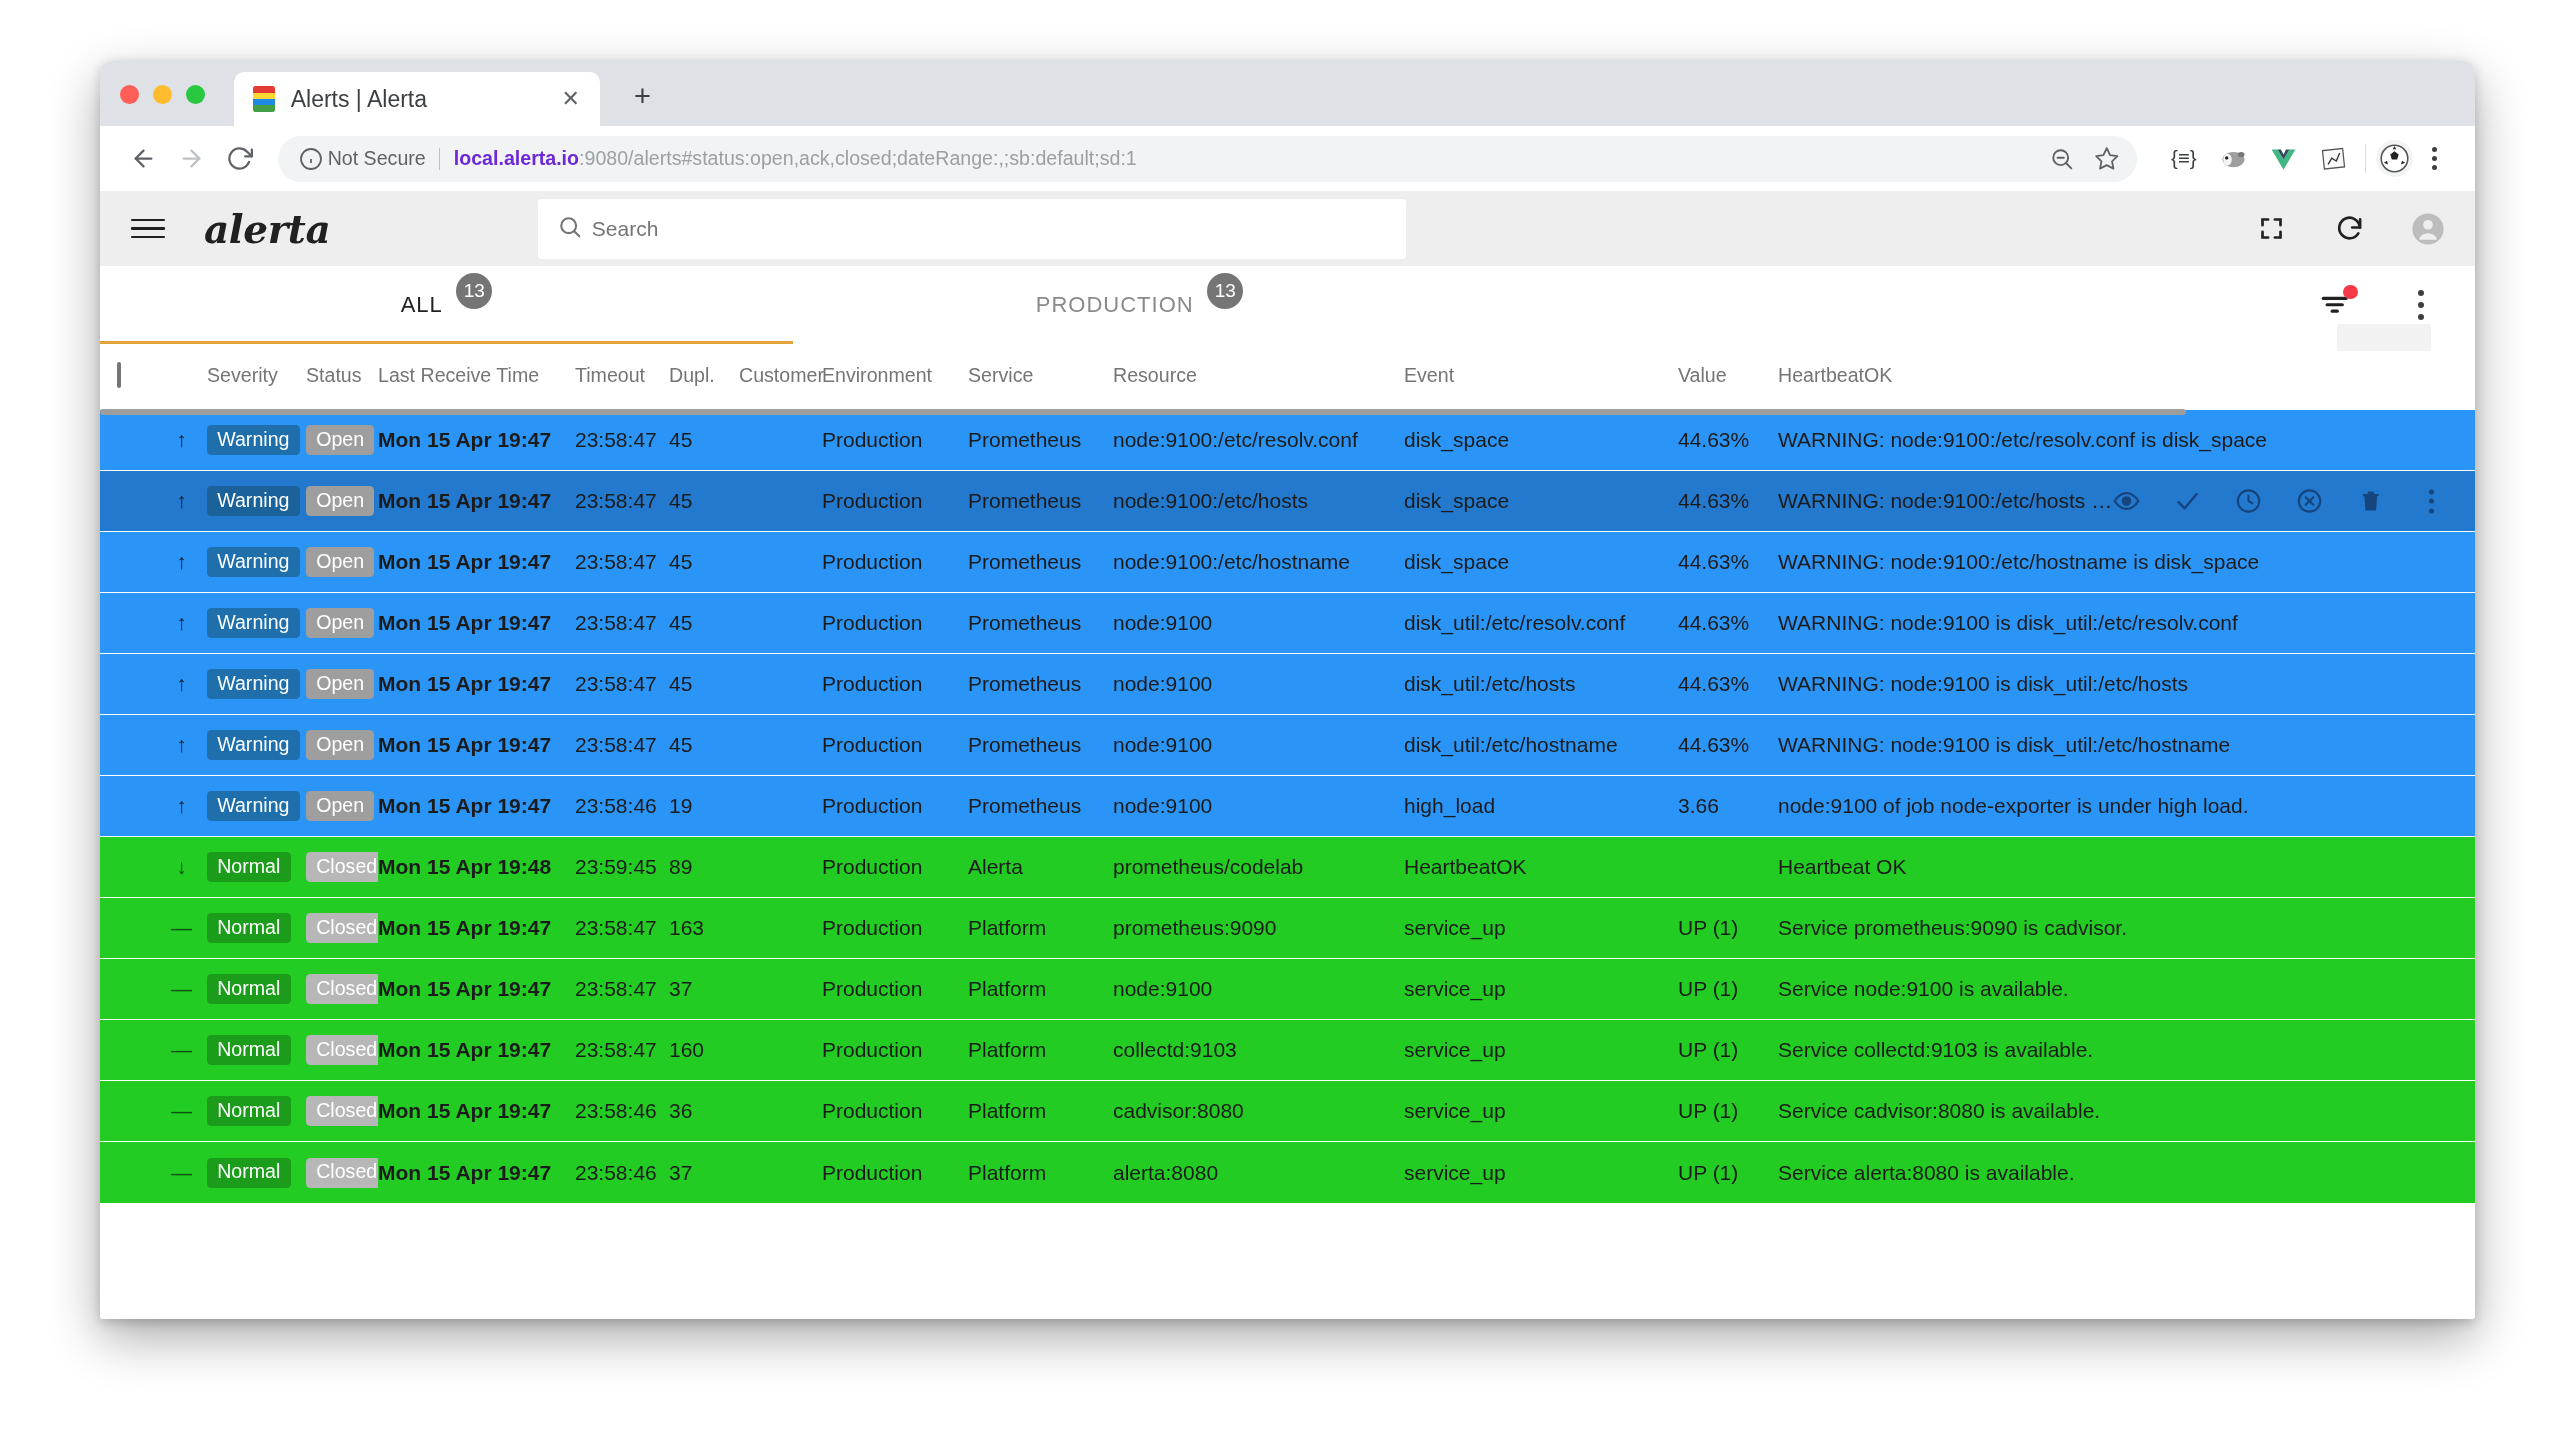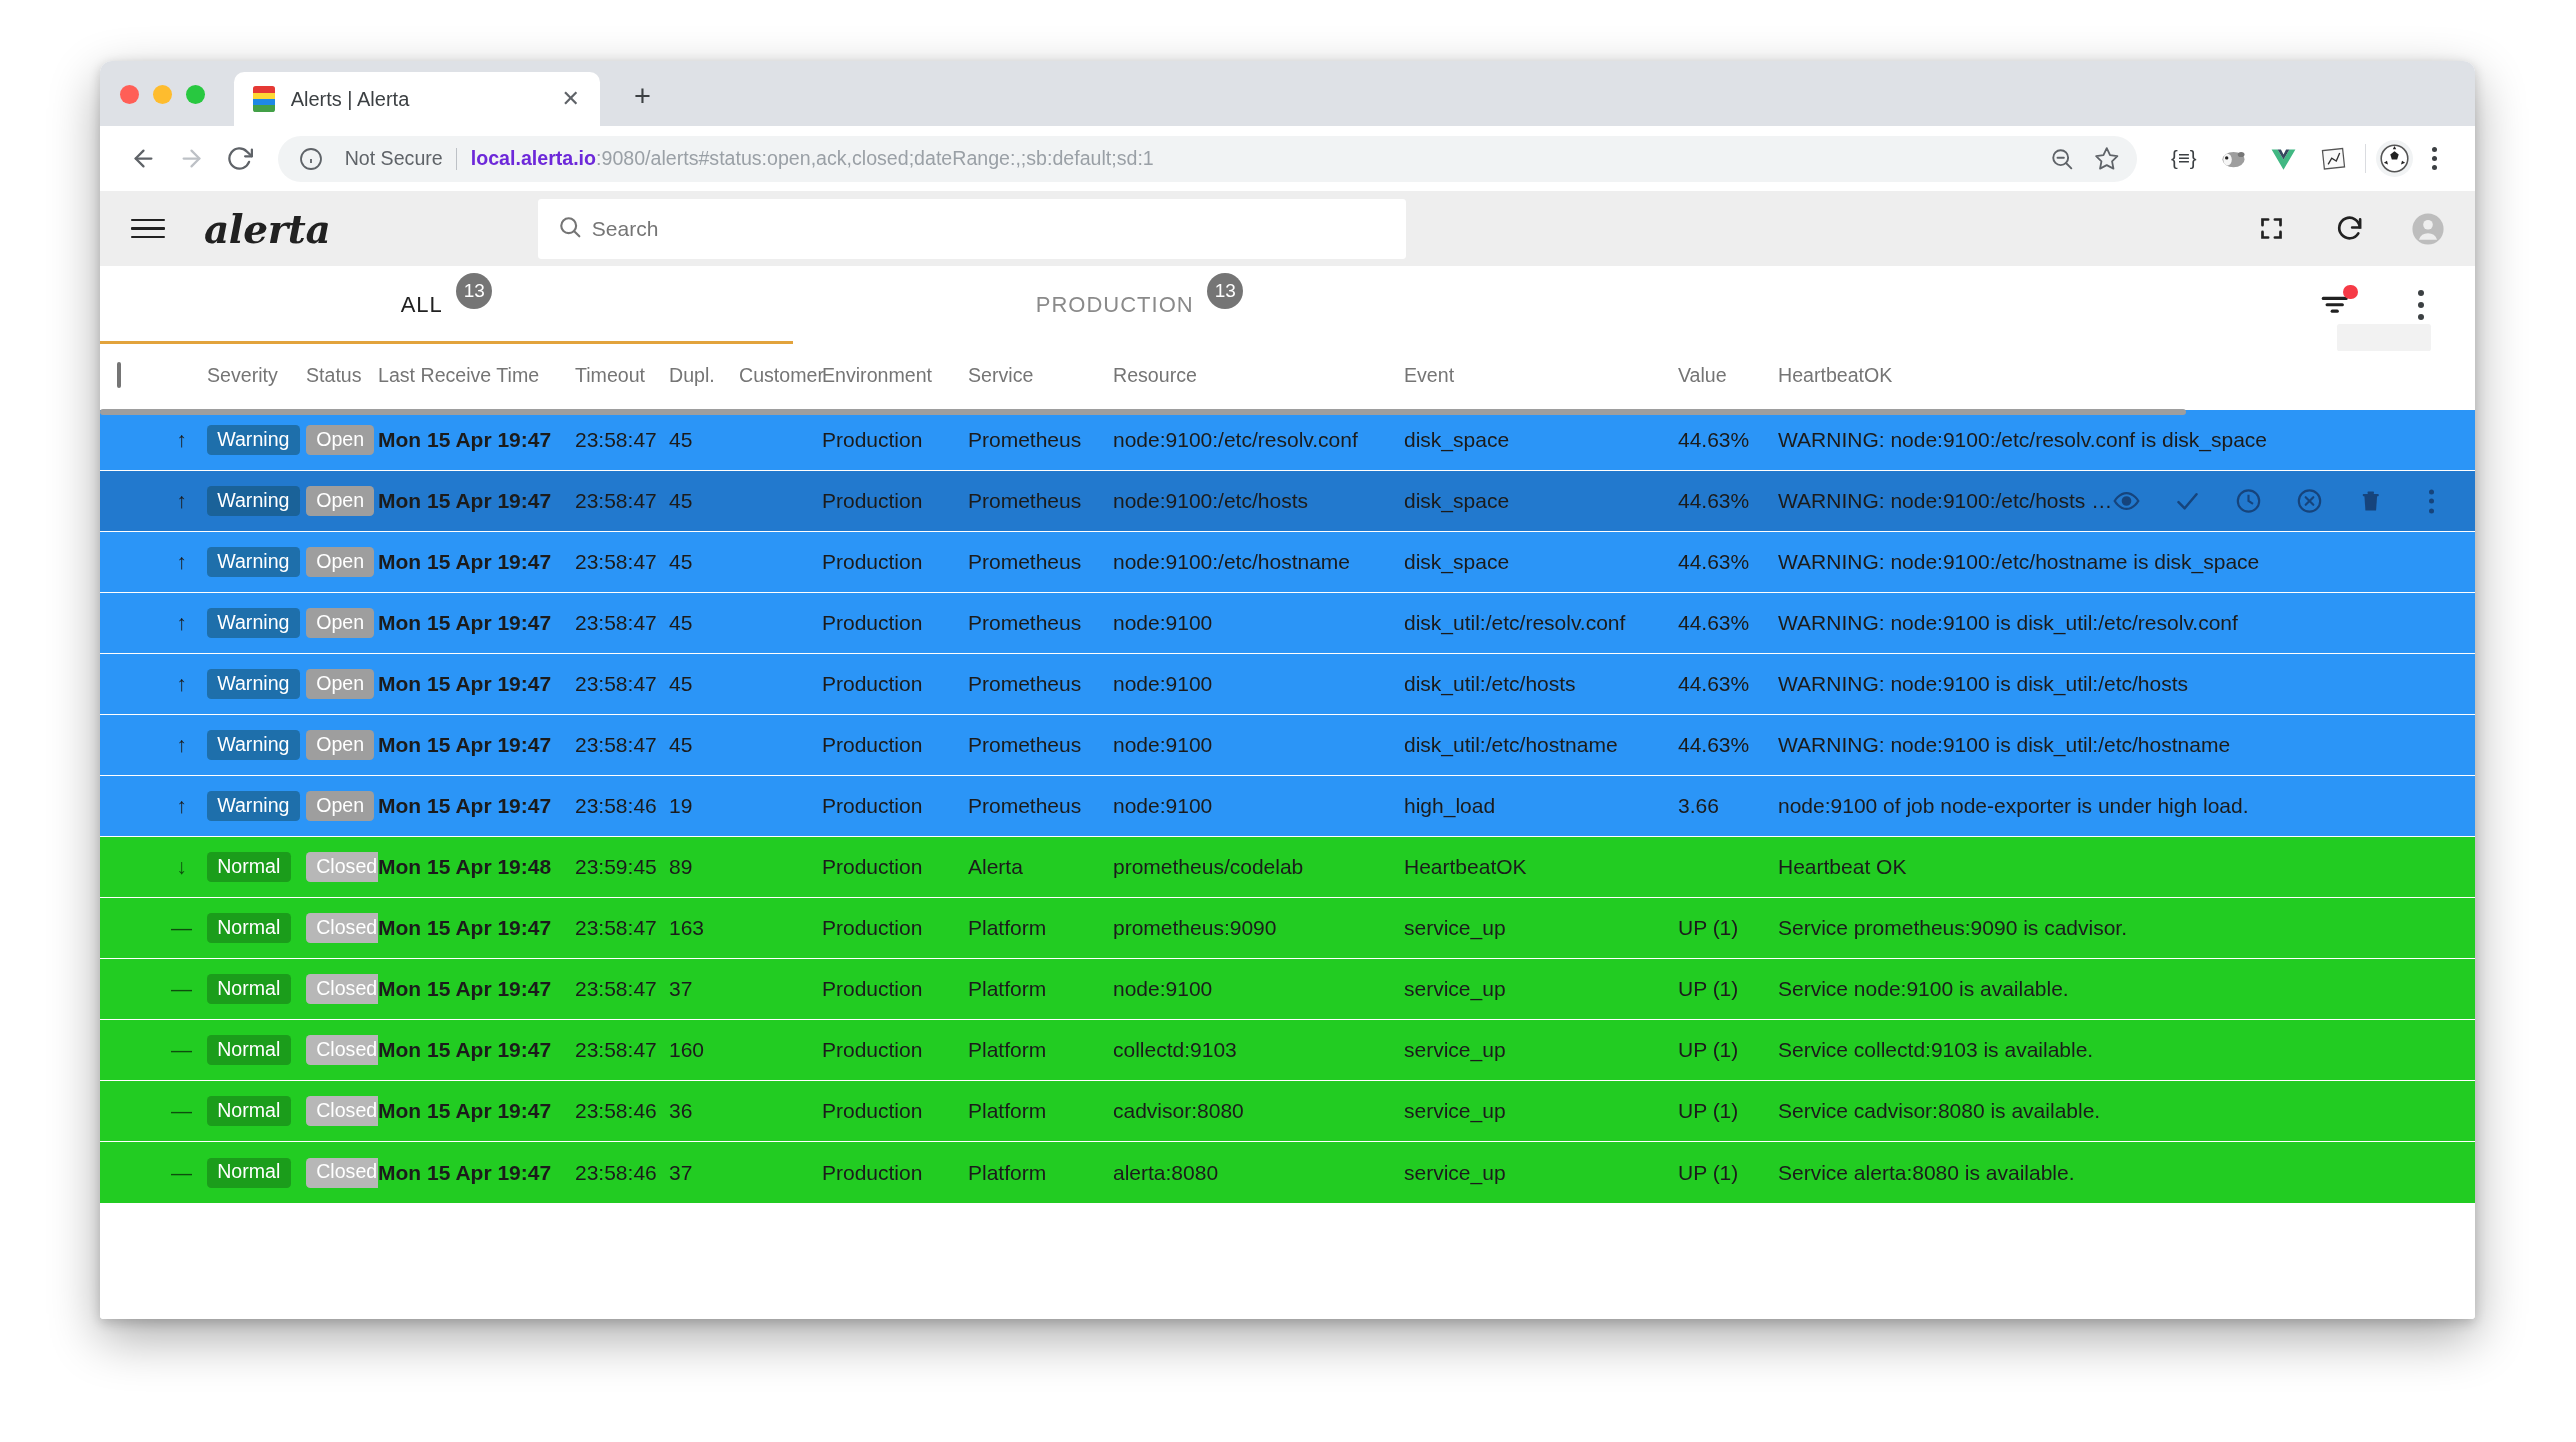--- a/index.html
+++ b/index.html
@@ -57,21 +57,21 @@
     display: flex; flex-direction: column;
     flex: 0 0 auto;
   }
   .tab-favicon i { display:block; height: 25%; }
   .fv1 { background: #e53935; }
   .fv2 { background: #fdd835; }
   .fv3 { background: #1e88e5; }
   .fv4 { background: #43a047; }
   .tab-title {
     margin-left: 15.3px;
-    font-size: 20px; color: #3c4043;
+    font-size: 23px; color: #3c4043;
     white-space: nowrap; overflow: hidden;
     flex: 1 1 auto;
   }
   .tab-close {
     width: 29px; height: 29px;
     display: flex; align-items: center; justify-content: center;
     font-size: 22px; color: #5f6368; line-height: 1;
   }
   .new-tab {
     margin-left: 24px; margin-bottom: 12px;
@@ -101,21 +101,21 @@
     background: #f1f3f4;
     border-radius: 23px;
     display: flex; align-items: center;
     margin: 0 13.6px 0 15.3px;
     padding: 0 8.5px 0 20.4px;
     min-width: 0;
   }
   .omni-info { color: #5f6368; display: flex; align-items: center; flex: 0 0 auto; }
   .omni-secure {
     font-size: 19.6px; color: #5f6368;
-    margin-left: 22px; white-space: nowrap;
+    margin-left: 5px; white-space: nowrap;
     flex: 0 0 auto;
   }
   .omni-sep {
     width: 0.9px; height: 22px; background: #bdc1c6;
     margin: 0 13.6px; flex: 0 0 auto;
   }
   .omni-url {
     font-size: 19.6px; color: #9aa0a6;
     white-space: nowrap; overflow: hidden;
     flex: 1 1 auto;

